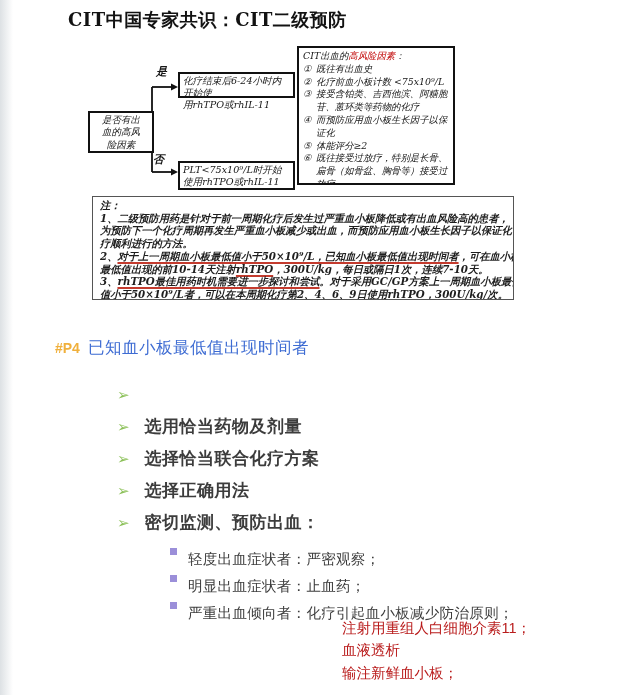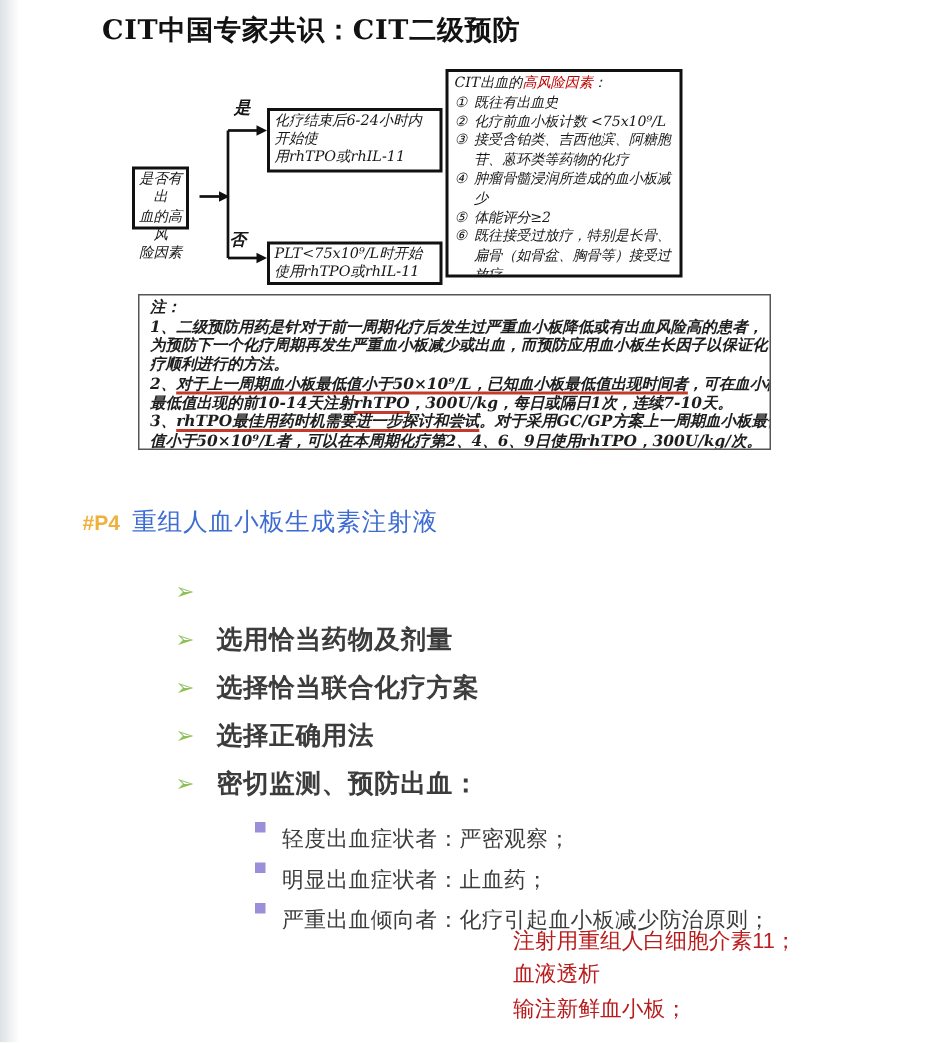--- a/index.html
+++ b/index.html
@@ -7,23 +7,23 @@
          font-family:"Liberation Sans","DejaVu Sans",sans-serif;padding-left:46px;}
   .edge-gradient{position:absolute;left:0;top:0;width:13px;height:695px;
          background:linear-gradient(to right,#dde1e4,#ffffff);}
   
   .doc-title{position:absolute;left:68px;top:8px;font-family:"DejaVu Serif","Liberation Serif",serif;
          font-size:18px;font-weight:700;color:#121212;letter-spacing:0.5px;white-space:nowrap;}
   
   .kai{font-family:"DejaVu Serif","Liberation Serif",serif;font-style:italic;color:#161616;}
   .fc-box{position:absolute;border:2px solid #111;background:#fff;box-sizing:border-box;}
   .pre-line{white-space:pre-line;}
-  .decision-box{left:88px;top:111px;width:38px;height:42px;font-size:9.5px;line-height:12.3px;
+  .decision-box{left:88px;top:111px;width:66px;height:42px;font-size:9.5px;line-height:12.3px;
          text-align:center;padding-top:1px;}
-  .yes-box{left:178px;top:72px;width:117px;height:43px;font-size:9.6px;line-height:12px;padding:1px 3px;}
+  .yes-box{left:178px;top:72px;width:117px;height:26px;font-size:9.6px;line-height:12px;padding:1px 3px;}
   .no-box{left:178px;top:161px;width:117px;height:29px;font-size:9.6px;line-height:12px;padding:1px 3px;}
   .branch-label{position:absolute;font-size:11px;font-weight:700;}
   .yes-lbl{left:156px;top:64px;}
   .no-lbl{left:153px;top:152px;}
   .fc-svg{position:absolute;left:80px;top:40px;width:230px;height:160px;pointer-events:none;}
   .risk-box{left:297px;top:46px;width:158px;height:139px;font-size:9.4px;line-height:12.8px;
          padding:2px 4px;overflow:hidden;}
   .risk-title{white-space:nowrap;}
   .risk-red{color:#C00000;}
   .risk-item{display:flex;}
@@ -95,21 +95,21 @@
     <div class="risk-item">
       <span class="num">②</span>
       <span class="txt">化疗前血小板计数 &lt;75x10⁹/L</span>
     </div>
     <div class="risk-item">
       <span class="num">③</span>
       <span class="txt">接受含铂类、吉西他滨、阿糖胞苷、蒽环类等药物的化疗</span>
     </div>
     <div class="risk-item">
       <span class="num">④</span>
-      <span class="txt">肿瘤骨髓浸润所造成的血小板减少</span>
+      <span class="txt">而预防应用血小板生长因子以保证化</span>
     </div>
     <div class="risk-item">
       <span class="num">⑤</span>
       <span class="txt">体能评分≥2</span>
     </div>
     <div class="risk-item">
       <span class="num">⑥</span>
       <span class="txt">既往接受过放疗，特别是长骨、扁骨（如骨盆、胸骨等）接受过放疗</span>
     </div>
 
@@ -135,21 +135,21 @@
     <div class="note-line">
       <span>3、</span><span class="rline">rhTPO最佳用药时机需要进一步探讨和尝试</span><span>。对于采用GC/GP方案上一周期血小板最低</span>
     </div>
     <div class="note-line">
       <span>值小于50×10⁹/L者，可以在本周期化疗第2、4、6、9日使用</span><span class="rline">rhTPO</span><span>，300U/kg/次。</span>
     </div>
   </div>
 
   <div class="section-heading">
     <span class="p-tag">#P4</span>
-    <span class="section-title">重组人血小板生成素注射液</span>
+    <span class="section-title">已知血小板最低值出现时间者</span>
   </div>
 
   <div class="principles">
     <div class="p-row">
       <span class="arrow-bullet">➢</span>
     </div>
     <div class="p-row">
       <span class="arrow-bullet">➢</span>
       <span class="p-text">选用恰当药物及剂量</span>
     </div>

